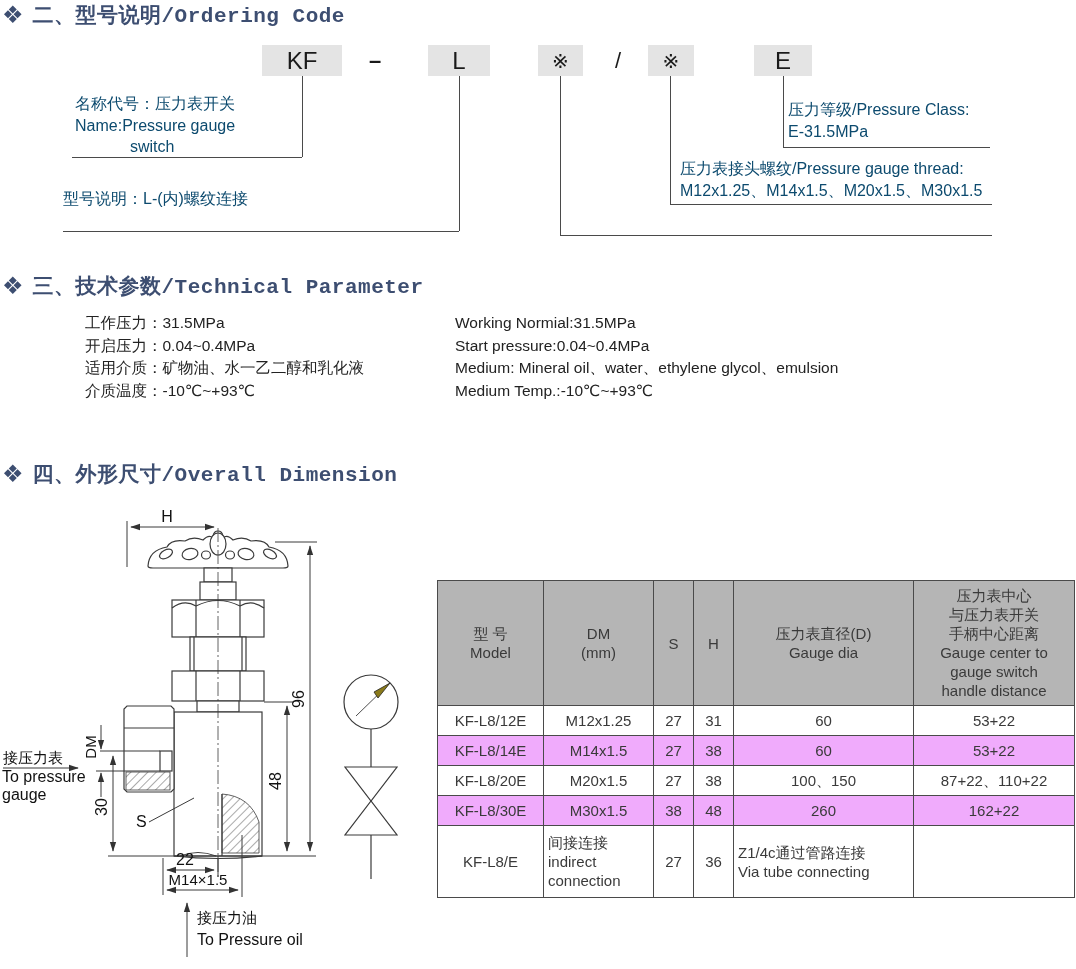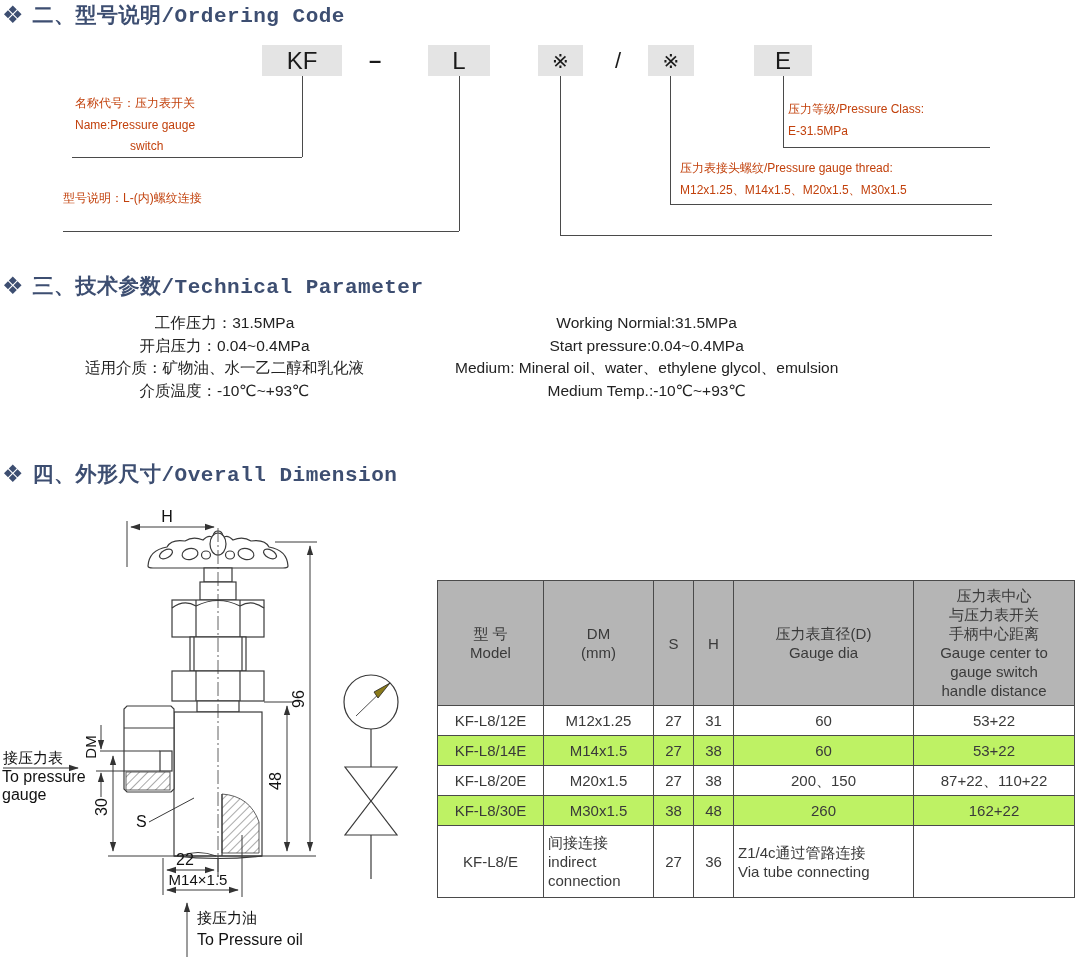--- a/index.html
+++ b/index.html
@@ -10,34 +10,34 @@
   .sec-head .dia{font-size:24px;line-height:1;}
   .sec-head .txt{font-size:21px;letter-spacing:.5px;font-family:Liberation Mono, monospace;}
   
   .code-box{position:absolute;top:45px;height:31px;background:#e4e4e4;
             display:flex;align-items:center;justify-content:center;
             font-weight:normal;font-size:24px;color:#1a1a1a;}
   .code-sep{position:absolute;top:45px;height:31px;display:flex;align-items:center;justify-content:center;
             font-size:22px;color:#1a1a1a;background:transparent;font-weight:bold;}
   .vline{position:absolute;width:1px;background:#4a4a4a;}
   .hline{position:absolute;height:1px;background:#4a4a4a;}
-  .callout{position:absolute;font-size:12px;line-height:21.5px;color:#c2410c;}
+  .callout{position:absolute;font-size:16px;line-height:21.5px;color:#0c4a6e;}
   .callout .ind{margin-left:55px;}
   
-  .param-col{position:absolute;font-size:15.5px;line-height:22.5px;color:#222;text-align:center;}
+  .param-col{position:absolute;font-size:15.5px;line-height:22.5px;color:#222;}
   
   .spec-table{position:absolute;left:437px;top:580px;border-collapse:collapse;table-layout:fixed;
               font-size:15px;color:#3a3a3a;}
   .spec-table th,.spec-table td{border:1px solid #4a4a4a;text-align:center;vertical-align:middle;
               padding:1px 4px;line-height:19px;font-weight:normal;overflow:hidden;}
   .spec-table thead tr{height:125px;}
   .spec-table thead th{background:#b5b5b5;}
   .spec-table tbody tr{height:30px;}
   .spec-table tbody tr:last-child{height:72px;}
-  .spec-table tbody tr.row-gray td{background:#bef264;}
+  .spec-table tbody tr.row-gray td{background:#f0abfc;}
   .spec-table td.multi{text-align:left;}
   
   #drawing{position:absolute;left:0;top:495px;}
   .draw-label{font-size:16px;fill:#111;}
   .draw-label-sm{font-size:15px;fill:#111;}
 </style>
 </head>
 <body>
 
 <div id="page">
@@ -255,21 +255,21 @@
           <td>27</td>
           <td>38</td>
           <td>60</td>
           <td>53+22</td>
         </tr>
         <tr>
           <td>KF-L8/20E</td>
           <td>M20x1.5</td>
           <td>27</td>
           <td>38</td>
-          <td>200、150</td>
+          <td>100、150</td>
           <td>87+22、110+22</td>
         </tr>
         <tr class="row-gray">
           <td>KF-L8/30E</td>
           <td>M30x1.5</td>
           <td>38</td>
           <td>48</td>
           <td>260</td>
           <td>162+22</td>
         </tr>

